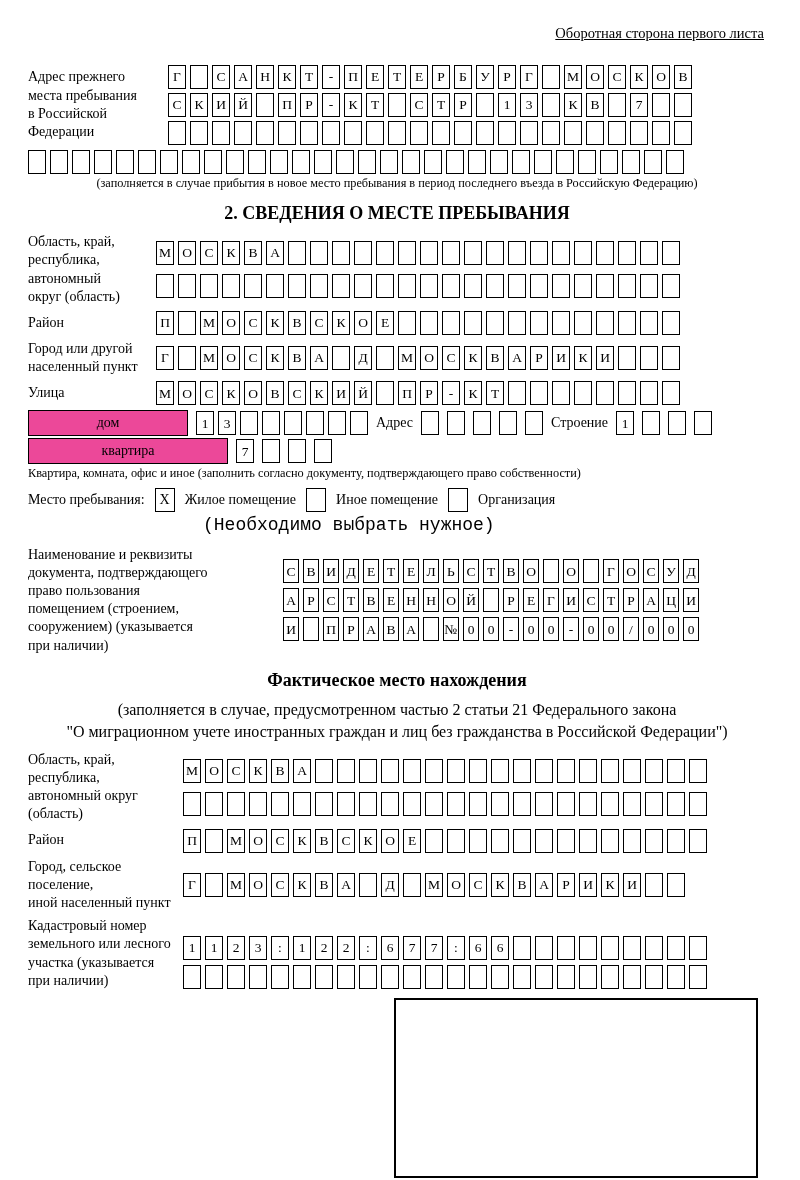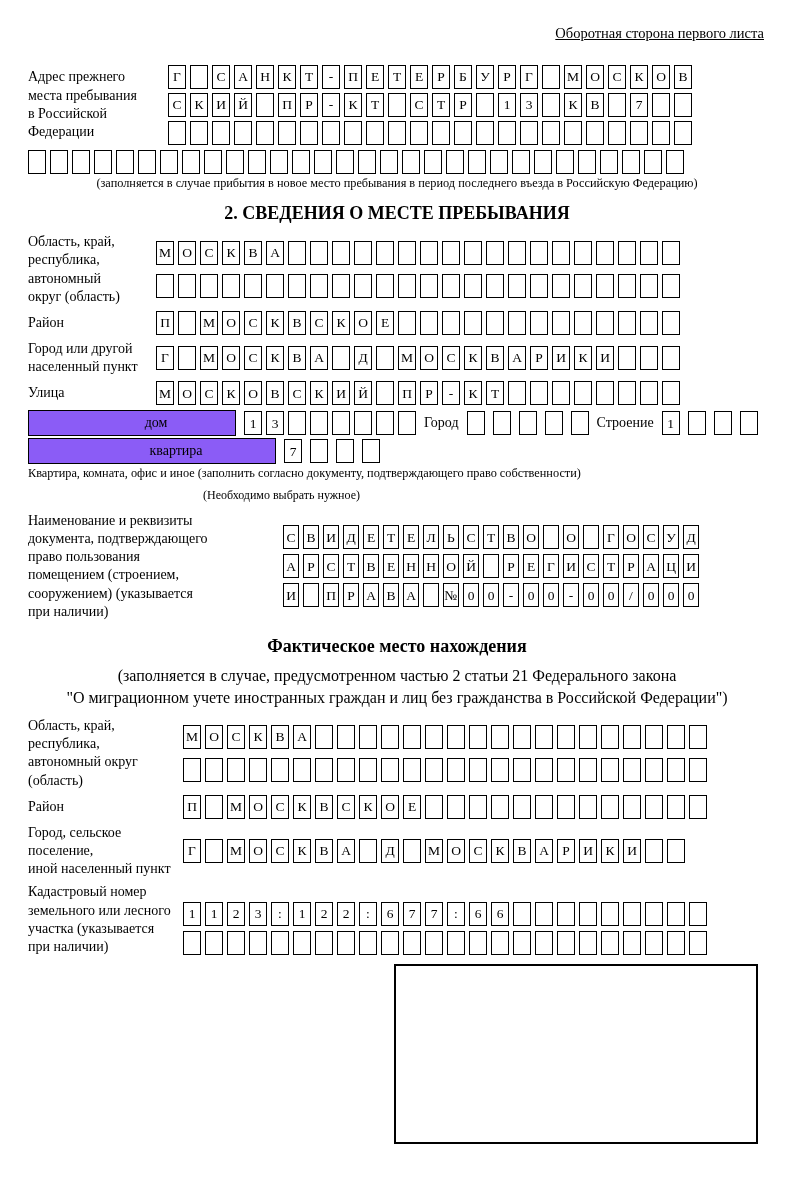--- a/index.html
+++ b/index.html
@@ -33,32 +33,32 @@
   .boxrow.wgap{gap:8px;}
   .fullrow{margin:4px 0 2px 0;}
 
   .caption{font-size:12.3px;margin:2px 0 6px 0;}
   .caption.center{text-align:center;}
   .sec-title{font-weight:bold;text-align:center;font-size:18px;margin:10px 0 8px 0;}
 
   .houserow{display:flex;align-items:center;gap:8px;margin:2px 0 2px 0;}
   .widebox{
     border:1.6px solid #000;height:24px;display:flex;align-items:center;
-    justify-content:center;font-size:14px;background:#8b5cf6;flex:0 0 auto;padding-left:48px;
+    justify-content:center;font-size:14px;background:#ec4899;flex:0 0 auto;
   }
   .wb-dom{width:158px;}
   .wb-kv{width:198px;}
   .inline-lbl{font-size:14px;flex:0 0 auto;}
 
   .stayrow{display:flex;align-items:center;gap:10px;margin:6px 0 2px 0;}
   .checkcell{
     display:inline-flex;align-items:center;justify-content:center;
     width:18px;height:22px;border:1.6px solid #000;font-size:14px;flex:0 0 auto;
   }
-  .stay-hint{font-size:12px;margin:1px 0 8px 175px;}
+  .stay-hint{font-size:18px;margin:1px 0 8px 175px;font-family:Liberation Mono, monospace;}
 
   .fact-cap{text-align:center;font-size:16px;margin:1px 0;}
   .fact-title{margin-top:14px;}
 
   .stamp-wrap{width:372px;margin-left:auto;margin-top:8px;}
   .stamp-box{width:360px;height:176px;border:2px solid #000;background:#fff;}
 </style>
 </head>
 <body>
 
@@ -345,21 +345,21 @@
     <div class="boxrow">
         <span class="cell">1</span>
         <span class="cell">3</span>
         <span class="cell"></span>
         <span class="cell"></span>
         <span class="cell"></span>
         <span class="cell"></span>
         <span class="cell"></span>
         <span class="cell"></span>
       </div>
-    <div class="inline-lbl">Город</div>
+    <div class="inline-lbl">Адрес</div>
     <div class="boxrow wgap">
         <span class="cell"></span>
         <span class="cell"></span>
         <span class="cell"></span>
         <span class="cell"></span>
         <span class="cell"></span>
       </div>
     <div class="inline-lbl">Строение</div>
     <div class="boxrow wgap">
         <span class="cell">1</span>
@@ -373,20 +373,29 @@
     <div class="widebox wb-kv">квартира</div>
     <div class="boxrow wgap">
         <span class="cell">7</span>
         <span class="cell"></span>
         <span class="cell"></span>
         <span class="cell"></span>
       </div>
   </div>
   <div class="caption">Квартира, комната, офис и иное (заполнить согласно документу, подтверждающего право собственности)</div>
 
+  <div class="stayrow">
+    <span class="inline-lbl">Место пребывания:</span>
+    <span class="checkcell">X</span>
+    <span class="inline-lbl">Жилое помещение</span>
+    <span class="checkcell"></span>
+    <span class="inline-lbl">Иное помещение</span>
+    <span class="checkcell"></span>
+    <span class="inline-lbl">Организация</span>
+  </div>
   <div class="stay-hint">(Необходимо выбрать нужное)</div>
 
   <div class="field">
     <div class="lbl lblDoc">Наименование и реквизиты
 документа, подтверждающего
 право пользования
 помещением (строением,
 сооружением) (указывается
 при наличии)</div>
     <div class="rows gap5">

